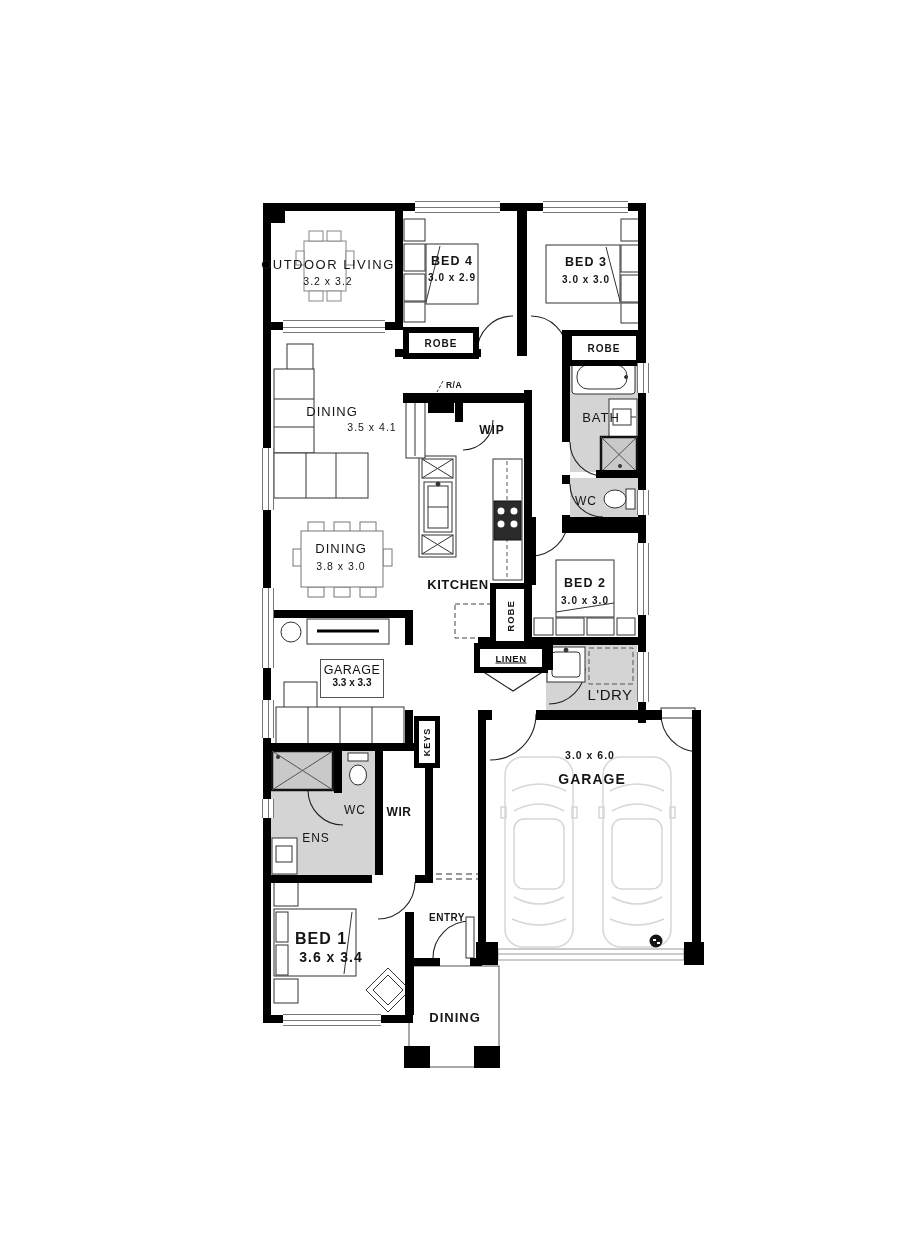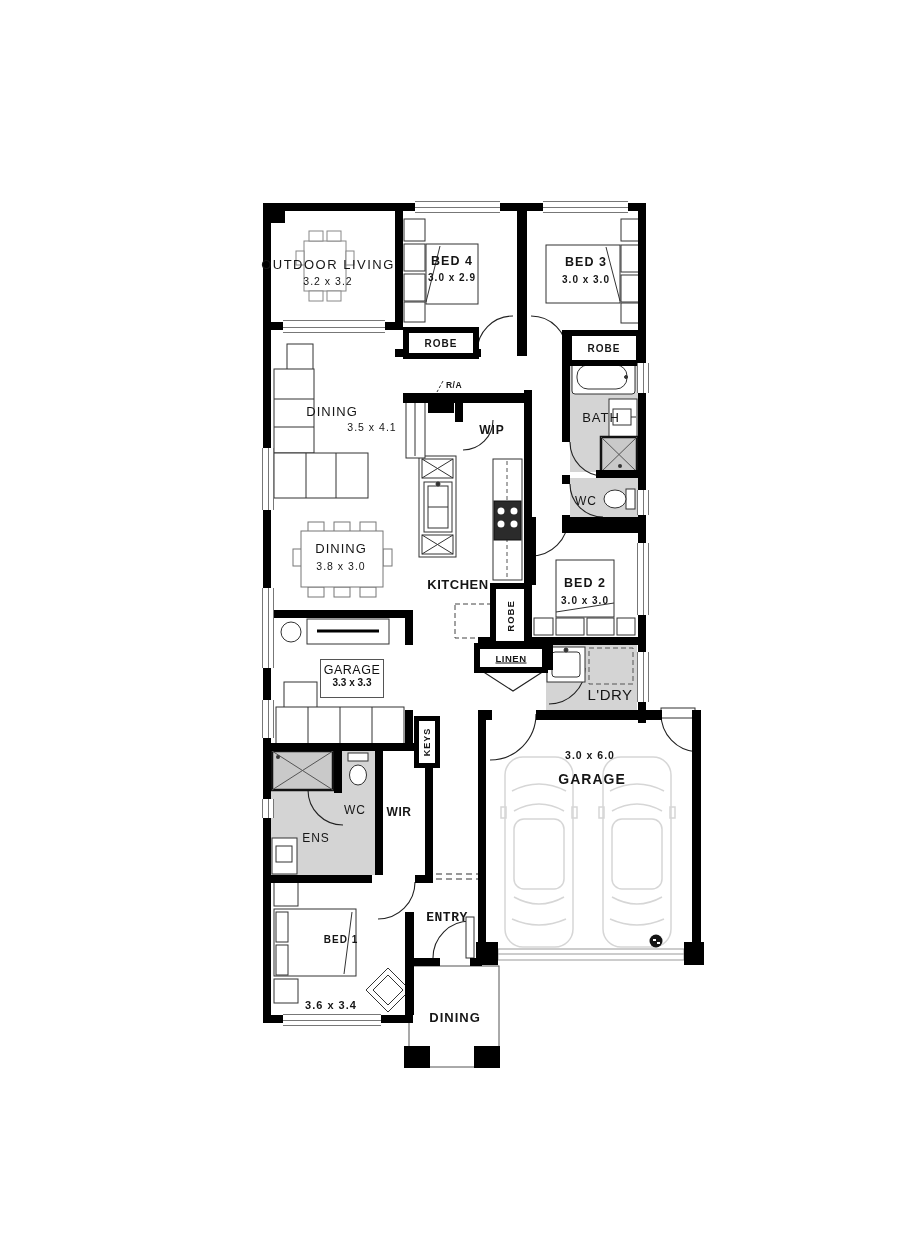--- a/index.html
+++ b/index.html
@@ -349,19 +349,19 @@
 
   <div class="lbl bold" style="left:592px;top:779px;font-size:14px;">GARAGE</div>
   <div class="lbl bold" style="left:590px;top:755px;font-size:10.5px;">3.0 x 6.0</div>
 
   <div class="vlbl bold" style="left:427px;top:742px;font-size:9px;">KEYS</div>
 
   <div class="lbl" style="left:316px;top:838px;font-size:12px;">ENS</div>
   <div class="lbl" style="left:355px;top:810px;font-size:12px;">WC</div>
   <div class="lbl bold" style="left:399px;top:812px;font-size:12px;letter-spacing:0.5px;">WIR</div>
 
-  <div class="lbl bold" style="left:341px;top:939px;font-size:10px;">BED 1</div>
-  <div class="lbl bold" style="left:331px;top:957px;font-size:11px;margin-top:48px;">3.6 x 3.4</div>
-
-  <div class="lbl bold" style="left:447px;top:917px;font-size:13px;letter-spacing:0.5px;font-family:Liberation Mono, monospace;">ENTRY</div>
+  <div class="lbl bold" style="left:321px;top:939px;font-size:16px;">BED 1</div>
+  <div class="lbl bold" style="left:331px;top:957px;font-size:14px;">3.6 x 3.4</div>
+
+  <div class="lbl bold" style="left:447px;top:917px;font-size:10px;letter-spacing:0.5px;">ENTRY</div>
   <div class="lbl bold" style="left:455px;top:1017px;font-size:13px;">DINING</div>
 
 </div>
 
 </body></html>

